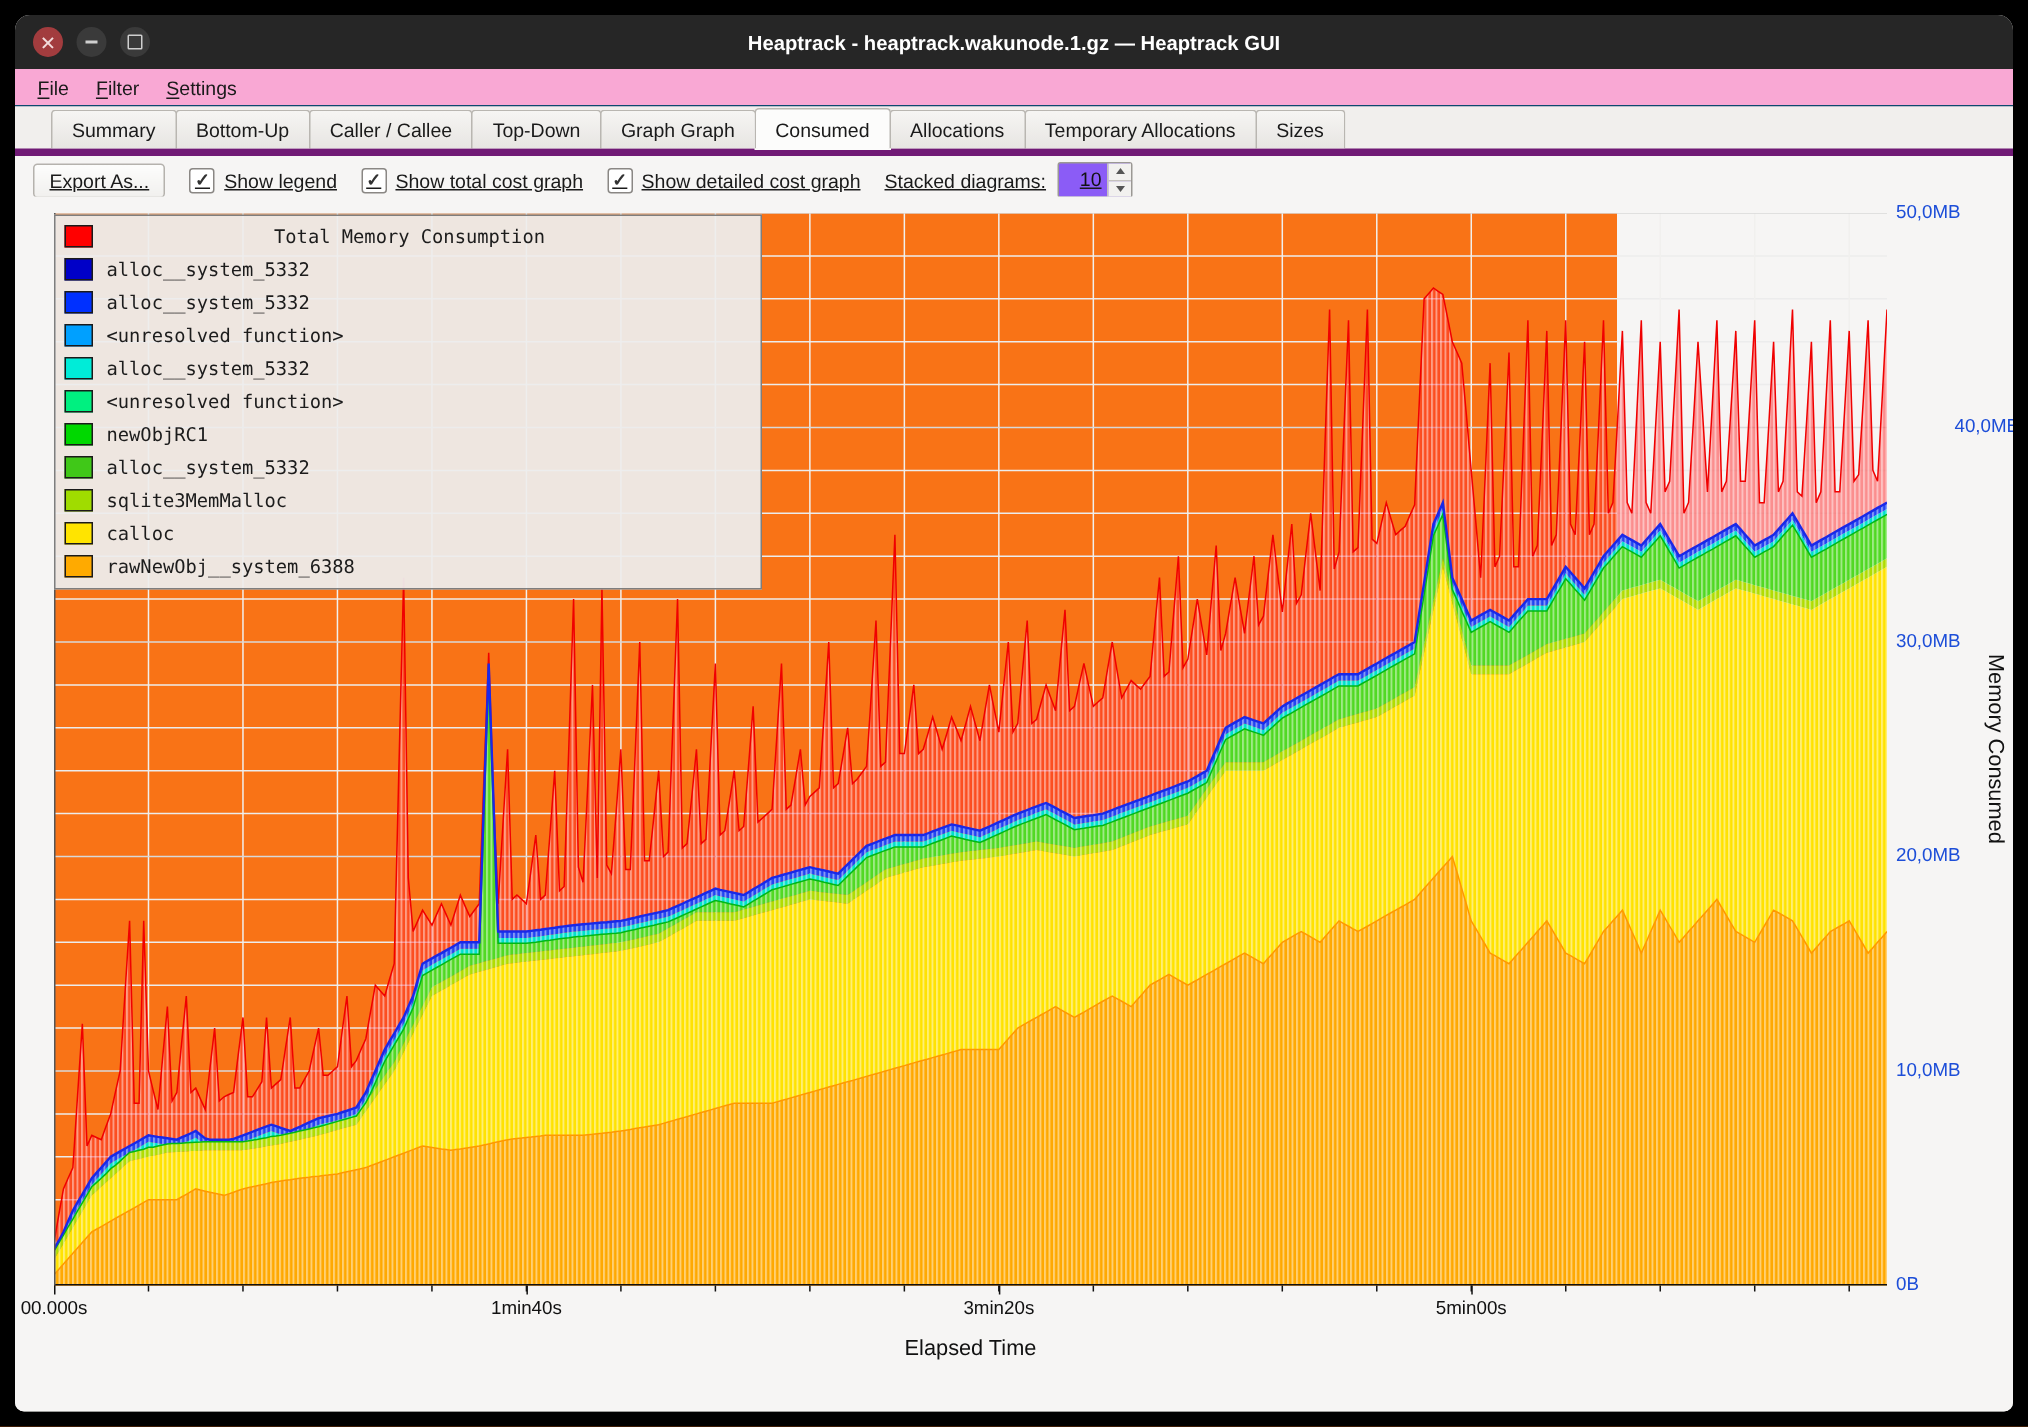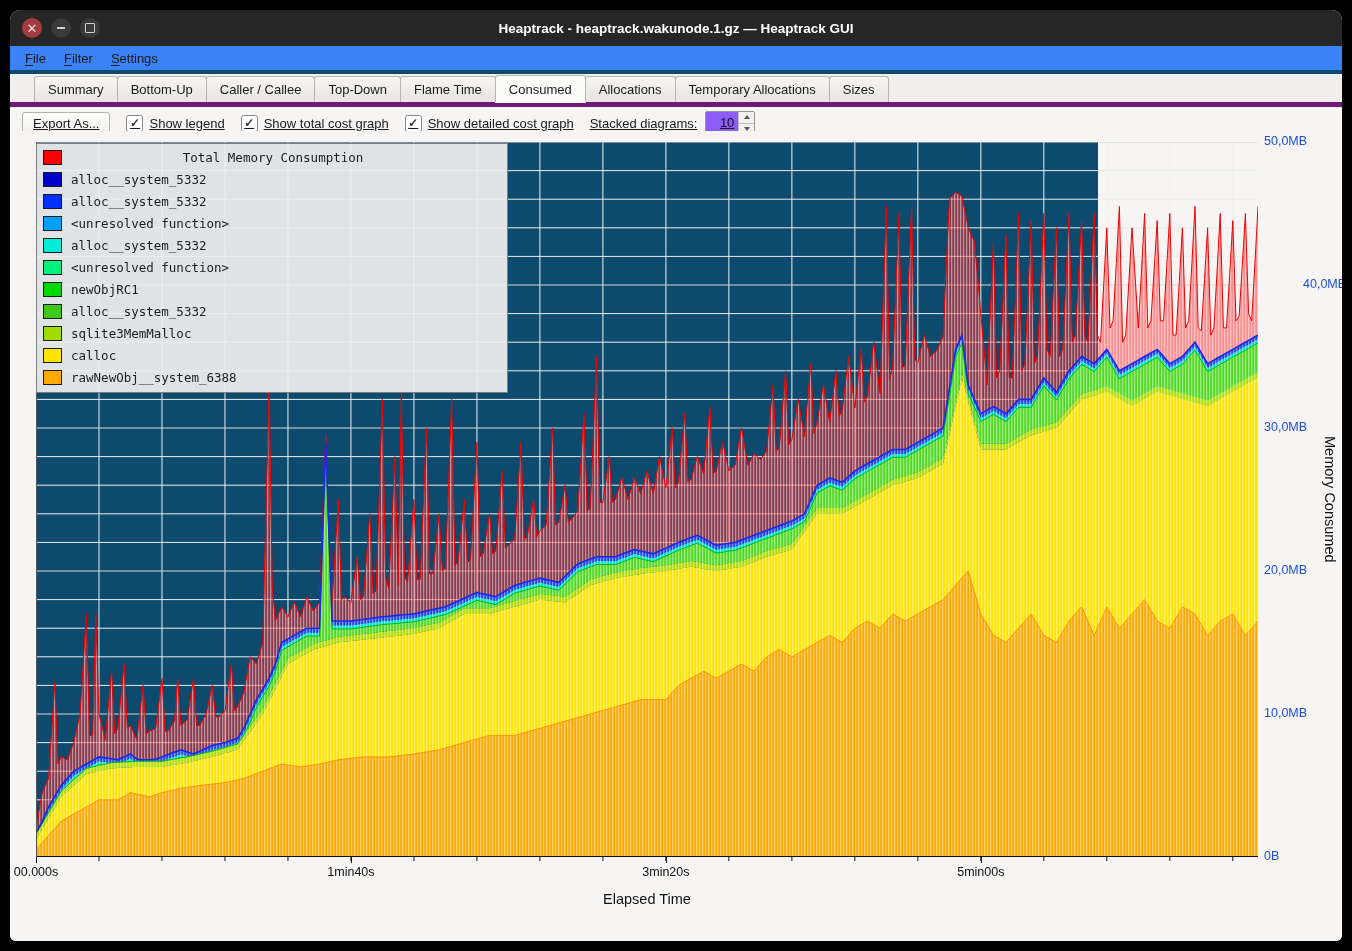--- a/index.html
+++ b/index.html
@@ -7,42 +7,42 @@
   
   .titlebar{position:relative;height:36px;background:#262626;display:flex;align-items:center;}
   .winbtns{position:absolute;left:12px;top:0;height:36px;display:flex;align-items:center;gap:9px;}
   .wbtn{width:20px;height:20px;border-radius:50%;display:flex;align-items:center;justify-content:center;cursor:default;}
   .wbtn.close{background:#a23c3e;color:#f3dcdc;font-size:13px;line-height:1;}
   .wbtn.min,.wbtn.max{background:#3a3a3a;color:#d5d5d5;}
   .wbtn.min::after{content:"";width:8px;height:2px;background:#cfcfcf;}
   .wbtn.max::after{content:"";width:8px;height:8px;border:1.5px solid #cfcfcf;border-radius:1px;}
   .title{width:100%;text-align:center;color:#fff;font-weight:bold;font-size:13.5px;}
   
-  .menubar{height:24px;background:#3b82f6;display:flex;align-items:center;padding-left:6px;border-bottom:4px solid #0c4a6e;}
+  .menubar{height:24px;background:#f9a8d4;display:flex;align-items:center;padding-left:6px;border-bottom:1px solid #0c4a6e;}
   .menu-item{padding:2px 9px;font-size:13px;color:#1a1a1a;}
   .menu-item u{text-underline-offset:2px;}
   
   .tabbar{height:28px;background:#f1efed;display:flex;align-items:flex-end;padding-left:24px;border-bottom:5px solid #701a75;}
   .tab{font-size:13px;color:#1a1a1a;padding:5px 13px 5px 13px;border:1px solid #b9b6b1;border-bottom:none;background:linear-gradient(#f6f5f3,#e7e5e2);margin-right:-1px;border-radius:3px 3px 0 0;position:relative;}
   .tab.active{background:#fcfcfb;padding-top:6px;z-index:2;box-shadow:0 1px 0 #fcfcfb;margin-top:36px;}
   
   .toolbar{height:32px;display:flex;align-items:center;gap:16px;padding-left:12px;background:#f6f5f4;font-size:13px;color:#1a1a1a;text-decoration:underline;}
   .btn{border:1px solid #b5b2ad;background:linear-gradient(#fdfdfc,#f1f0ee);border-radius:3px;padding:3px 10px;font-size:13px;color:#1a1a1a;}
   .cb{display:flex;align-items:center;gap:6px;}
   .cb .box{width:15px;height:15px;border:1px solid #8a8784;border-radius:2.5px;background:#fff;display:flex;align-items:center;justify-content:center;font-size:12px;font-weight:bold;color:#333;line-height:1;}
   .spin{display:flex;border:1px solid #9b9894;background:#8b5cf6;height:22px;border-radius:2px;}
   .spin-val{width:24px;text-align:right;padding:0 4px;font-size:13px;line-height:22px;color:#111;}
   .spin-btns{width:15px;display:flex;flex-direction:column;border-left:1px solid #c4c1bc;}
   .spin-btns div{flex:1;background:#f2f1ef;display:flex;align-items:center;justify-content:center;}
   .spin-btns .up::after{content:"";border-left:3.5px solid transparent;border-right:3.5px solid transparent;border-bottom:4.5px solid #555;}
   .spin-btns .dn::after{content:"";border-left:3.5px solid transparent;border-right:3.5px solid transparent;border-top:4.5px solid #555;}
   .spin-btns .up{border-bottom:1px solid #c4c1bc;}
   
   .chart-region{position:absolute;top:121px;left:0;right:0;bottom:0;background:#f6f5f4;}
-  .plot{position:absolute;left:26px;top:11px;width:1042px;height:715px;background:#0c4a6e;padding-left:20px;}
+  .plot{position:absolute;left:26px;top:11px;width:1042px;height:715px;background:#f97316;}
   .plot svg{position:absolute;left:0;top:0;}
   .xtick{position:absolute;transform:translateX(-50%);font-size:12.5px;color:#111;top:734px;white-space:nowrap;}
   .ytick{position:absolute;font-size:12.5px;color:#1d4ed8;white-space:nowrap;}
   .xlabel{position:absolute;left:26px;width:1222px;top:760px;text-align:center;font-size:14.5px;color:#111;}
   .ylabel{position:absolute;right:2px;top:11px;height:715px;width:20px;display:flex;align-items:center;justify-content:center;writing-mode:vertical-rl;font-size:14.5px;color:#111;}
   
   .legend{position:absolute;left:0px;top:1px;width:470px;background:rgba(237,237,237,0.94);border:1px solid #7e7e7e;padding:2px 0 4px 0;z-index:5;}
   .legend-row{display:flex;align-items:center;height:22px;padding:0 6px;font-family:"DejaVu Sans Mono","Liberation Mono",monospace;font-size:12.5px;color:#1c1c1c;}
   .legend-row .swatch{width:17px;height:13px;border:1px solid #1a1a1a;margin-right:9px;flex:none;}
   .legend-title-row .t{flex:1;text-align:center;padding-right:26px;}
@@ -64,21 +64,21 @@
       <span class="menu-item"><u>F</u>ile</span>
       <span class="menu-item"><u>F</u>ilter</span>
       <span class="menu-item"><u>S</u>ettings</span>
     </div>
 
   <div class="tabbar">
       <div class="tab">Summary</div>
       <div class="tab">Bottom-Up</div>
       <div class="tab">Caller / Callee</div>
       <div class="tab">Top-Down</div>
-      <div class="tab">Flame Time</div>
+      <div class="tab">Graph Graph</div>
       <div class="tab active">Consumed</div>
       <div class="tab">Allocations</div>
       <div class="tab">Temporary Allocations</div>
       <div class="tab">Sizes</div>
     </div>
 
   <div class="toolbar">
     <button class="btn">Export As...</button>
     <div style="display:flex;align-items:center;gap:16px;">
         <label class="cb">

